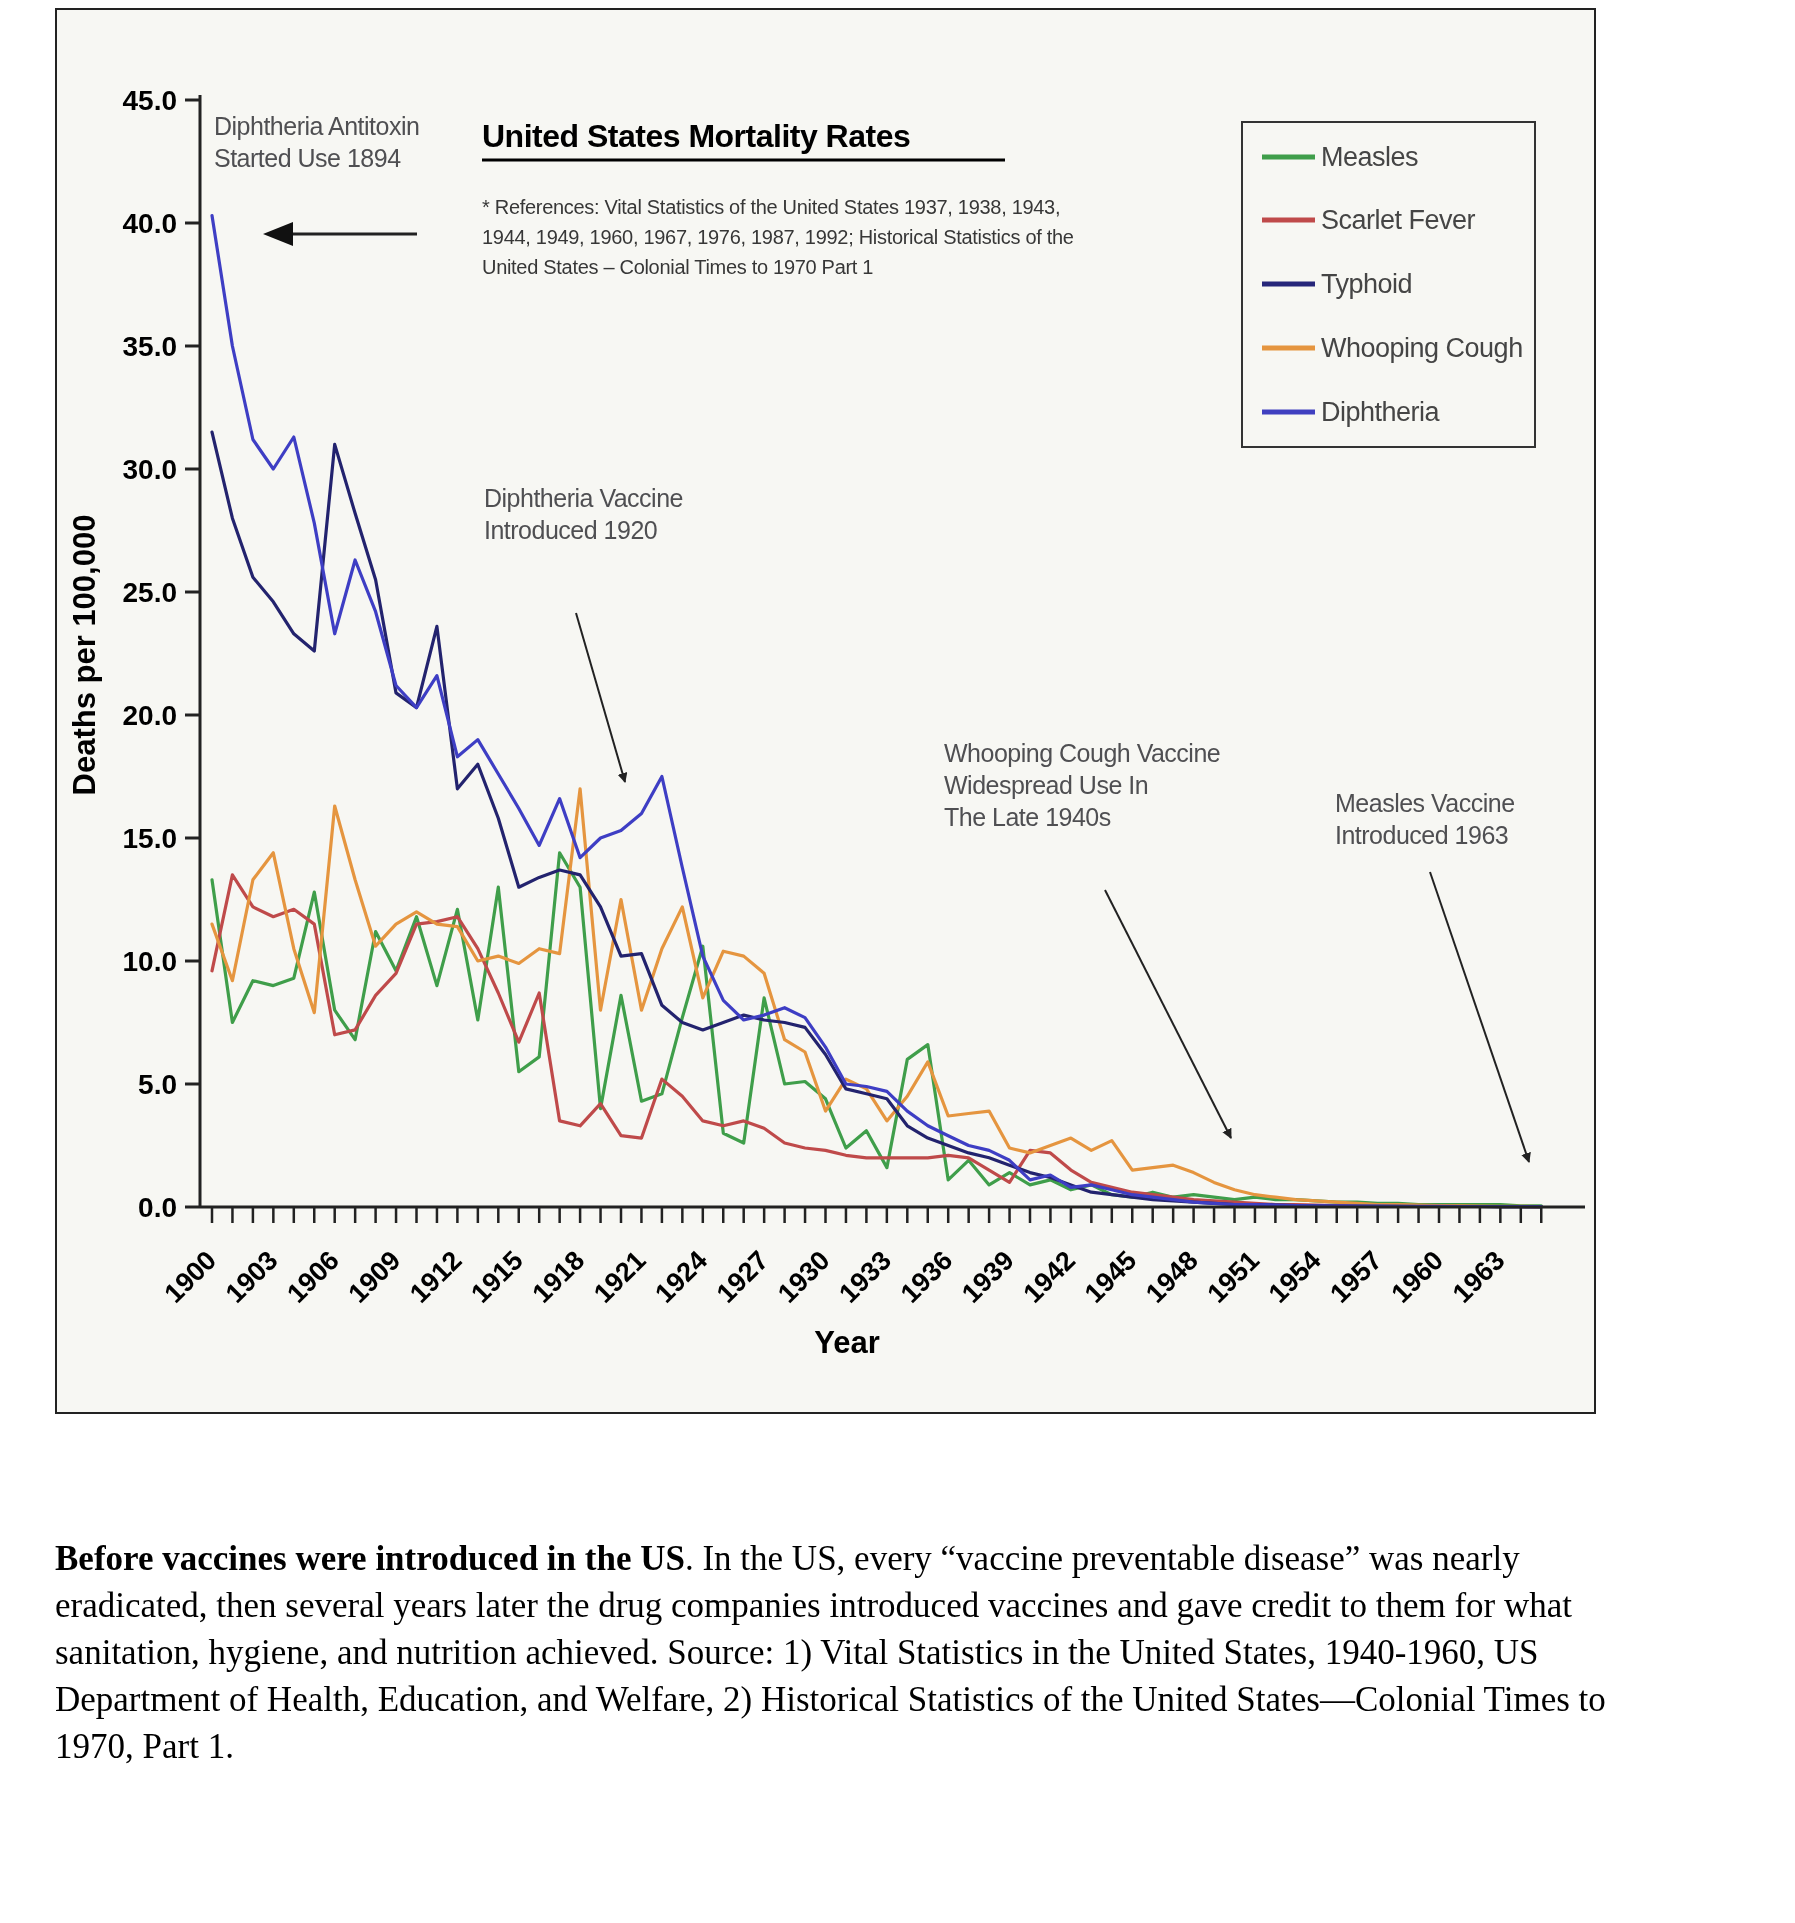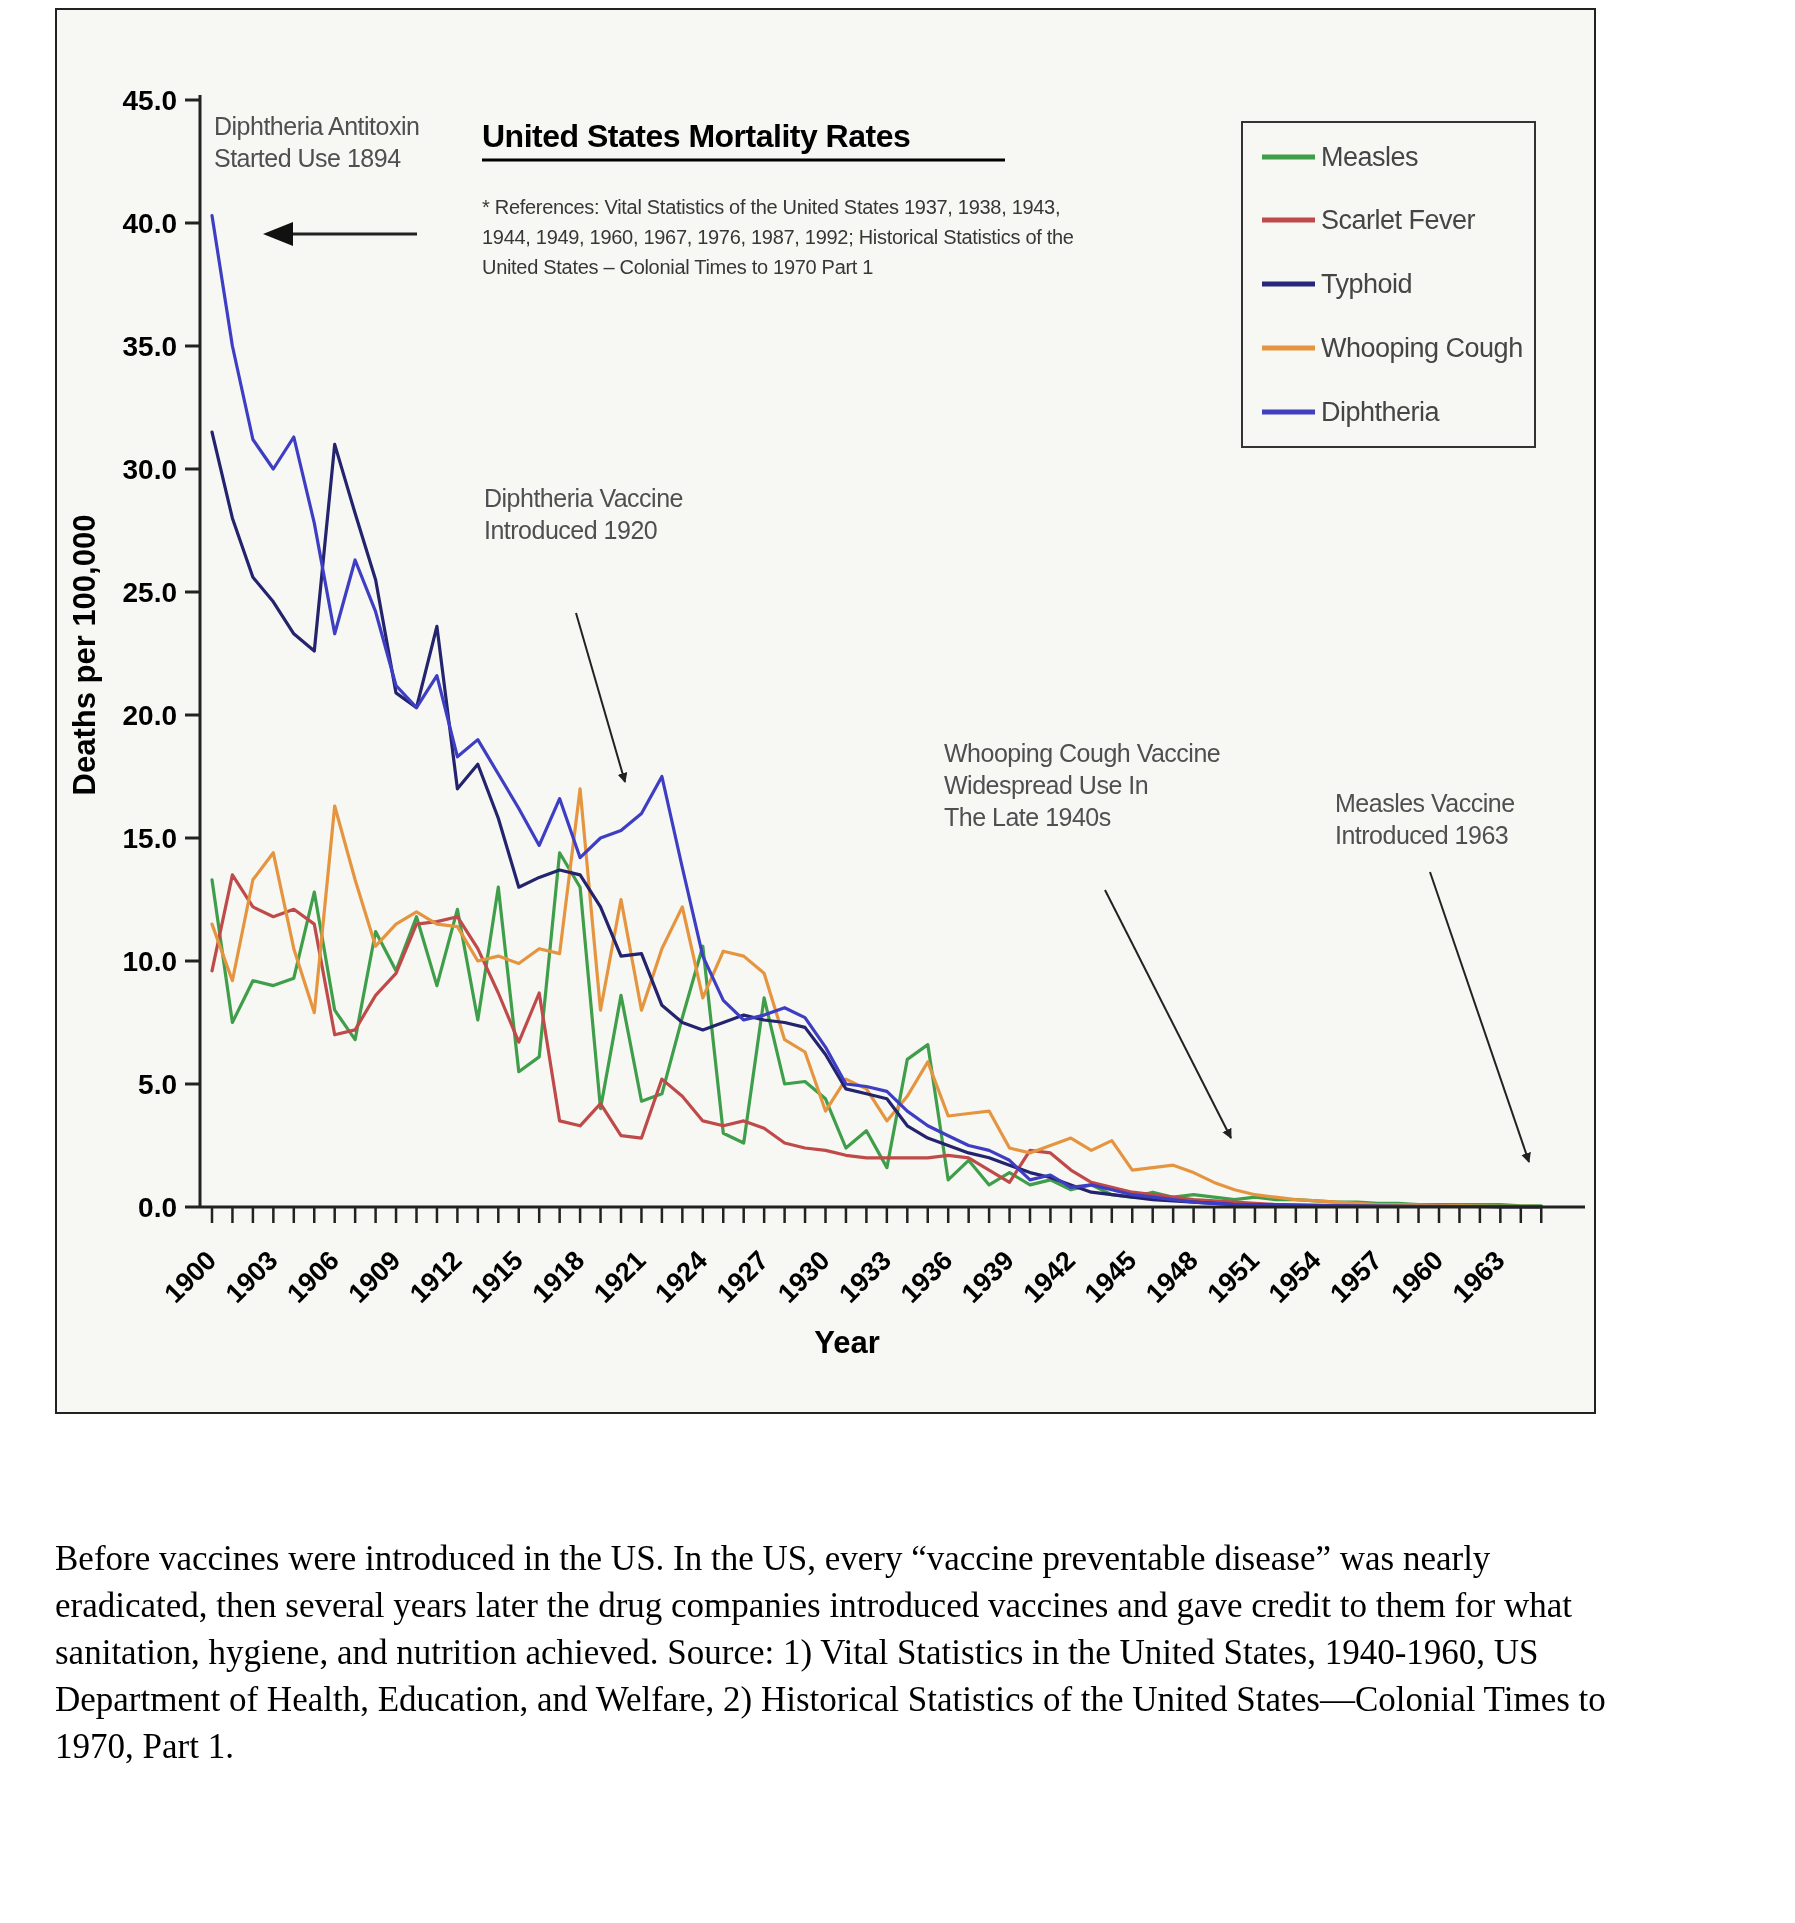--- a/index.html
+++ b/index.html
@@ -3,21 +3,21 @@
 <meta charset="utf-8">
 <style>
   html,body{margin:0;padding:0;background:#ffffff;width:1795px;height:1923px;
     font-family:"Liberation Sans","DejaVu Sans",sans-serif;}
   #stage{position:relative;width:1795px;height:1923px;background:#ffffff;overflow:hidden;}
   #figure-box{position:absolute;left:55px;top:8px;width:1537px;height:1402px;
     background:#f7f7f3;border:2px solid #222;}
   #chart-svg{position:absolute;left:0;top:0;}
   .caption{position:absolute;left:55px;top:1500px;width:1580px;
     font-family:"Liberation Serif","DejaVu Serif",serif;font-size:35px;line-height:47px;color:#000;}
-  .caption b{font-weight:normal;}
+  .caption b{font-weight:bold;}
   text{fill:#000;}
   .ylab{font:bold 28px "Liberation Sans","DejaVu Sans",sans-serif;}
   .xlab{font:bold 27px "Liberation Sans","DejaVu Sans",sans-serif;}
   .axis-title{font:bold 31px "Liberation Sans","DejaVu Sans",sans-serif;}
   .chart-title{font:bold 32px "Liberation Sans","DejaVu Sans",sans-serif;letter-spacing:-0.5px;}
   .refs{font:20px "Liberation Sans","DejaVu Sans",sans-serif;fill:#373737;letter-spacing:-0.3px;}
   .ann{font:25px "Liberation Sans","DejaVu Sans",sans-serif;fill:#4f4f52;letter-spacing:-0.5px;}
   .legend-label{font:27px "Liberation Sans","DejaVu Sans",sans-serif;fill:#454545;letter-spacing:-0.5px;}
 </style>
 </head>

